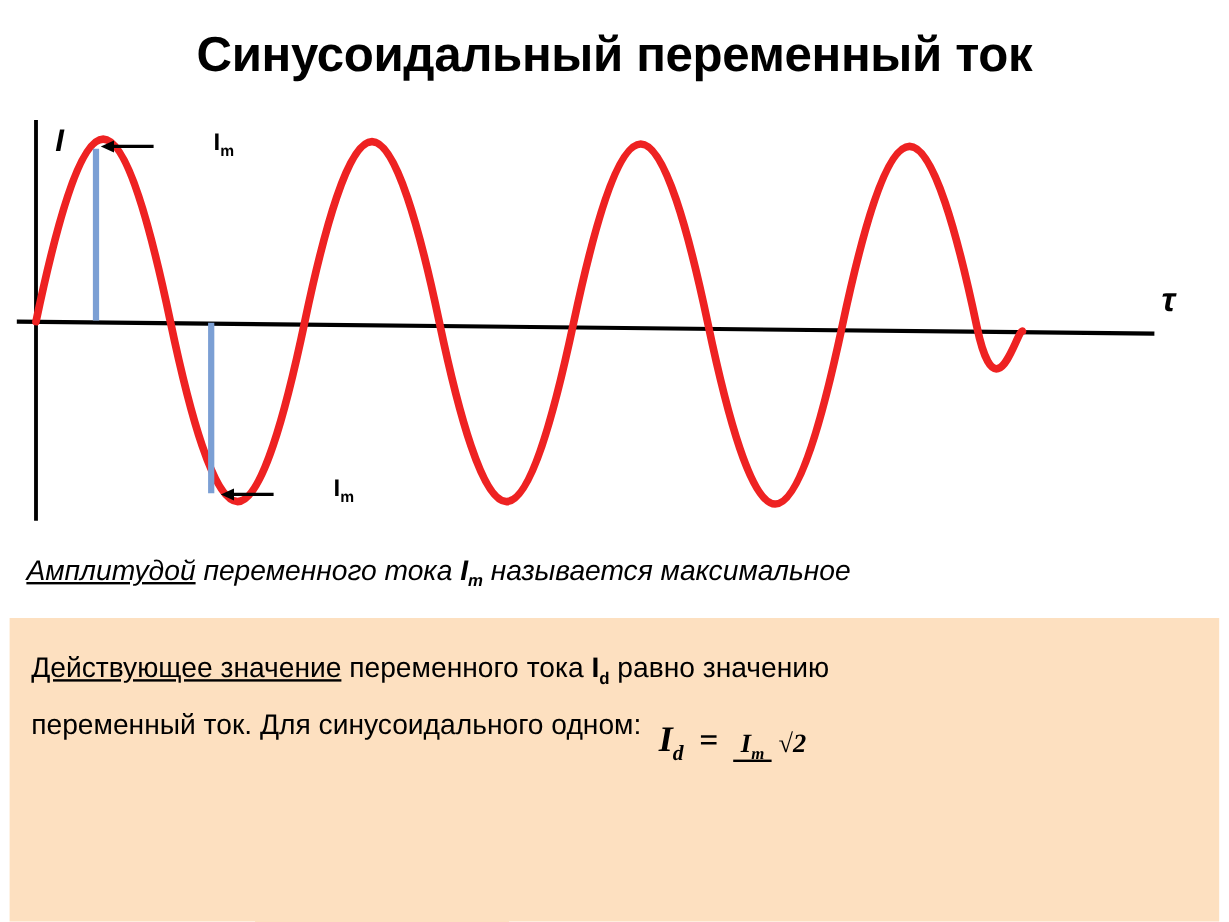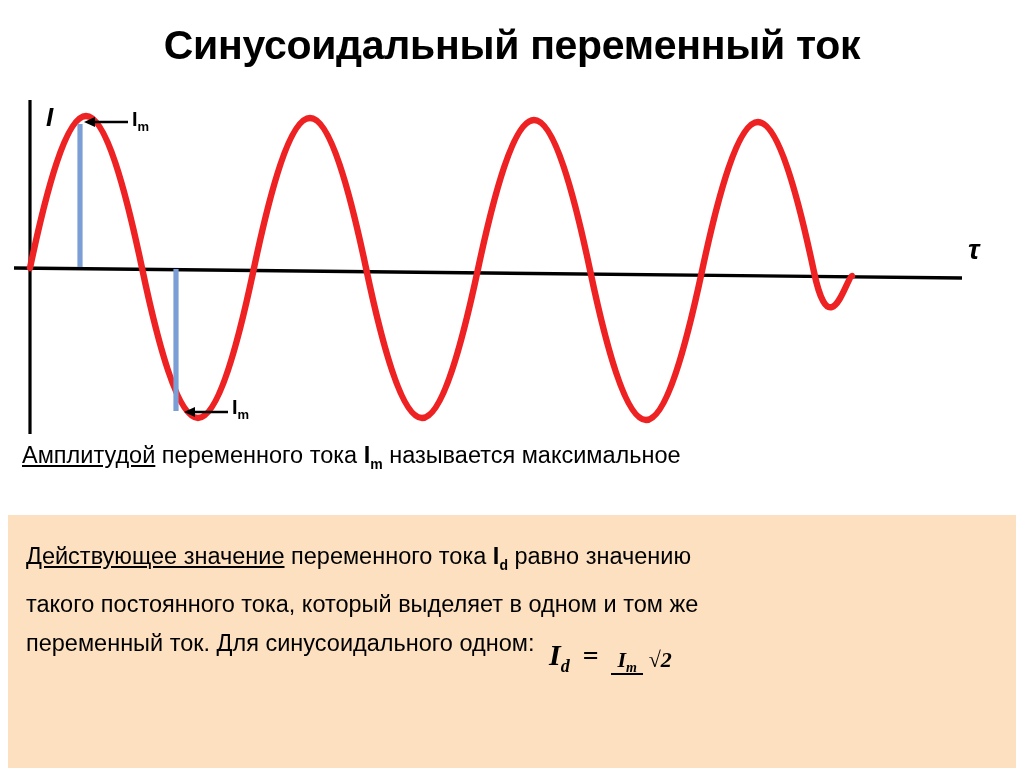--- a/index.html
+++ b/index.html
@@ -45,36 +45,38 @@
     font-style: italic;
     font-size: 26px;
   }
   #axis-label-i { left: 46px; top: 16px; }
   #axis-label-tau { left: 968px; top: 148px; font-size: 28px; }
 
   .im-label {
     position: absolute;
     font-weight: bold;
     font-size: 20px;
+    margin-left: 46px;
   }
   .im-label sub {
     font-size: 13px;
     font-weight: bold;
   }
   #im-label-top { left: 132px; top: 22px; }
   #im-label-bottom { left: 232px; top: 310px; }
 
   
   #text-block-1 {
     position: absolute;
     left: 22px;
-    top: 436px;
+    top: 456px;
     width: 980px;
     font-size: 23.5px;
     line-height: 39px;
+    font-style: italic;
   }
   #text-block-1 .u { text-decoration: underline; }
   .bold { font-weight: bold; }
   .bold sub { font-size: 14px; }
 
   
   #text-block-2 {
     position: absolute;
     left: 8px;
     top: 486px;
@@ -174,21 +176,20 @@
 <div id="text-block-1">
   <div>
     <span class="u">Амплитудой</span><span> переменного тока </span><span class="bold"><span>I</span><sub>m</sub></span><span> называется максимальное</span>
   </div>
 </div>
 
 <div id="text-block-2" style="background: rgb(253, 224, 192);">
   <div>
     <span class="u">Действующее значение</span><span> переменного тока </span><span class="bold"><span>I</span><sub>d</sub></span><span> равно значению</span>
   </div>
-  <div>такого постоянного тока, который выделяет в одном и том же</div>
   <div>
     <span>переменный ток. Для синусоидального одном:</span>
     <span id="formula">
       <span class="lhs"><span>I</span><sub>d</sub></span>
       <span class="eq">=</span>
       <span class="frac">
         <span class="num"><span>I</span><sub>m</sub></span>
         <span class="den"><span class="sqrt-sym">√</span><span>2</span></span>
       </span>
     </span>

